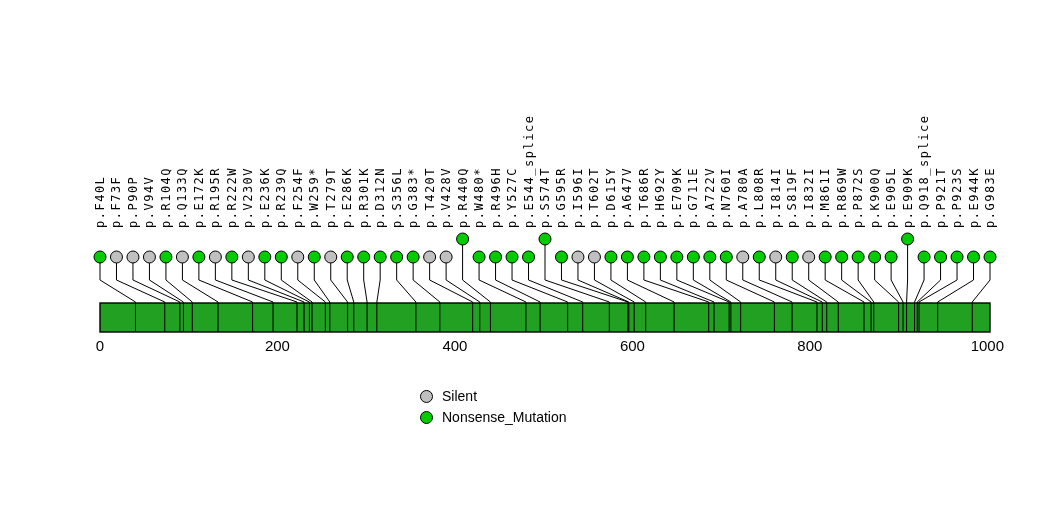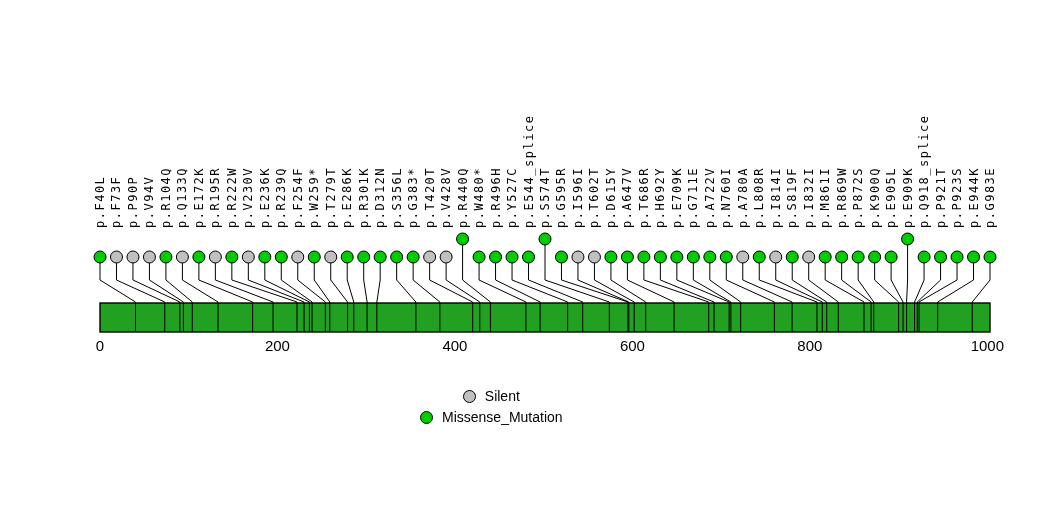--- a/index.html
+++ b/index.html
@@ -7,21 +7,21 @@
     position:relative;
     width:1047px;height:524px;
     background:#ffffff;
     overflow:hidden;
     font-family:"Liberation Sans", sans-serif;
   }
   .plot-svg{position:absolute;left:0;top:0;}
   .legend{
     position:absolute;left:420px;top:388px;
     display:flex;flex-direction:column;gap:5px;
-    color:#000;font-size:14px;align-items:center;
+    color:#000;font-size:14px;
   }
   .legend-row{display:flex;align-items:center;gap:9px;height:16px;}
   .dot{
     width:13px;height:13px;border-radius:50%;
     border:1px solid #000;box-sizing:border-box;flex:0 0 auto;
   }
 </style>
 </head>
 <body>
 
@@ -202,17 +202,17 @@
       <text x="987.3379860418744" y="351" font-family="&quot;Liberation Sans&quot;, sans-serif" font-size="15" fill="#000000" text-anchor="middle">1000</text>
     </svg>
 
   <div class="legend">
     <div class="legend-row">
       <span class="dot" style="background: rgb(192, 192, 192);"></span>
       <span>Silent</span>
     </div>
     <div class="legend-row">
       <span class="dot" style="background: rgb(0, 204, 0);"></span>
-      <span>Missense_Mutation</span>
+      <span>Nonsense_Mutation</span>
     </div>
   </div>
 
 </div>
 
 </body></html>

